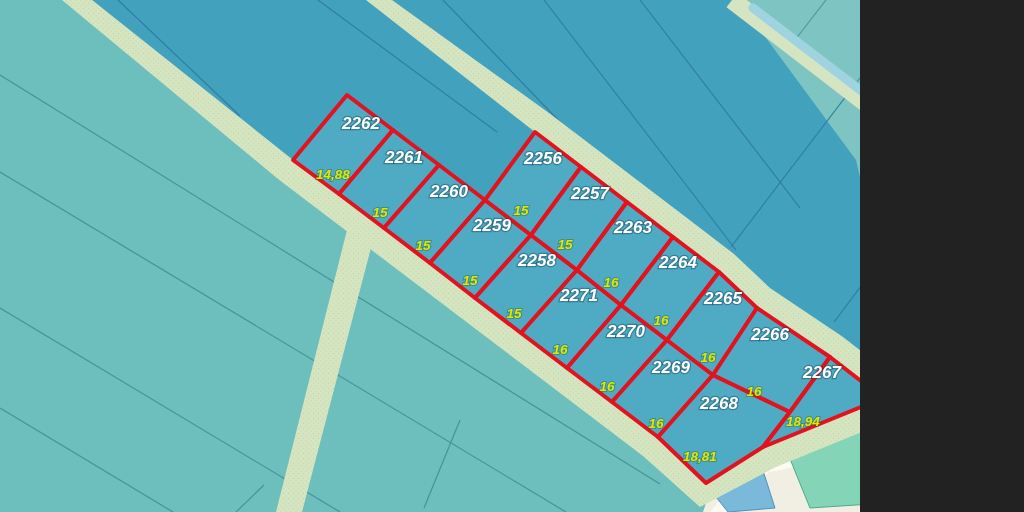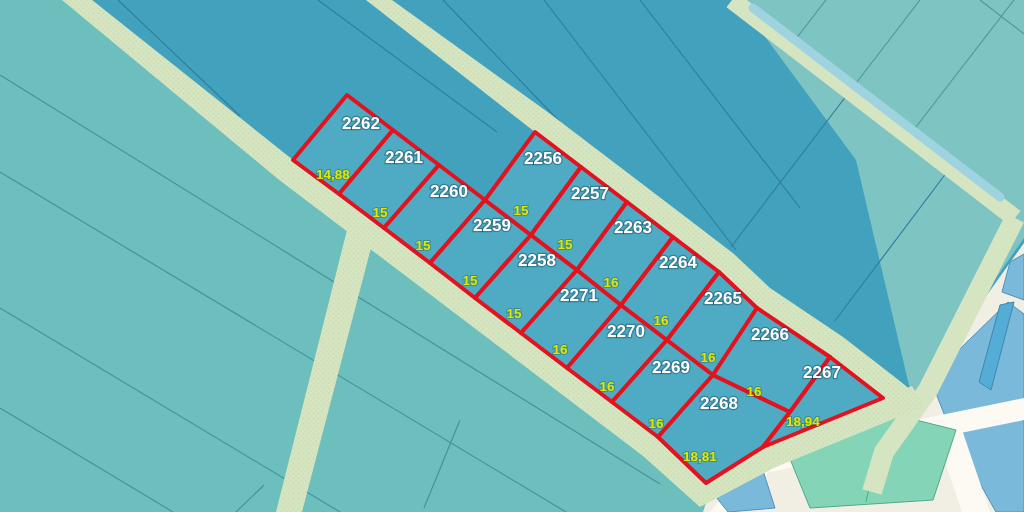--- a/index.html
+++ b/index.html
@@ -1,16 +1,16 @@
 <!DOCTYPE html>
 <html style="--c-red-boundary: #E2131F; --c-block-parcel-fill: #4FABC4; --c-parcel-number-text: #FFFFFF; --c-measurement-text: #DEE800; --c-field-dark: #42A2BE; --c-field-light: #6CBFBC; --c-field-muted: #7EC4C2; --c-road: #D6E5C1; --c-road-dot: #C5D8A8; --c-canal: #9ED3DF; --c-cream: #F1EEE3; --c-road-white: #FCFAF3; --c-urban-blue: #7BB9DB; --c-urban-blue-dark: #55ACD6; --c-urban-mint: #84D5B8; --c-line-dark: #2F7FA0; --c-line-light: #46939B; --c-line-muted: #4E9A9D;"><head>
 <meta charset="utf-8">
 <style>
   html,body{margin:0;padding:0;background:#222;}
-  .stage{width:1024px;height:512px;overflow:hidden;position:relative;}
+  .stage{width:860px;height:512px;overflow:hidden;position:relative;font-style:italic;}
   svg{display:block;font-family:"Liberation Sans",sans-serif;}
 
   .field-light{fill:var(--c-field-light,#6CBFBC);}
   .field-dark{fill:var(--c-field-dark,#42A2BE);}
   .field-muted{fill:var(--c-field-muted,#7EC4C2);}
   .thin-dark{stroke:var(--c-line-dark,#2F7FA0);stroke-width:1.2;fill:none;}
   .thin-light{stroke:var(--c-line-light,#46939B);stroke-width:1.2;fill:none;}
   .thin-muted{stroke:var(--c-line-muted,#4E9A9D);stroke-width:1.2;fill:none;}
   .road{fill:url(#roadPat);}
   .road-stroke{stroke:var(--c-road,#D6E5C1);fill:none;}

